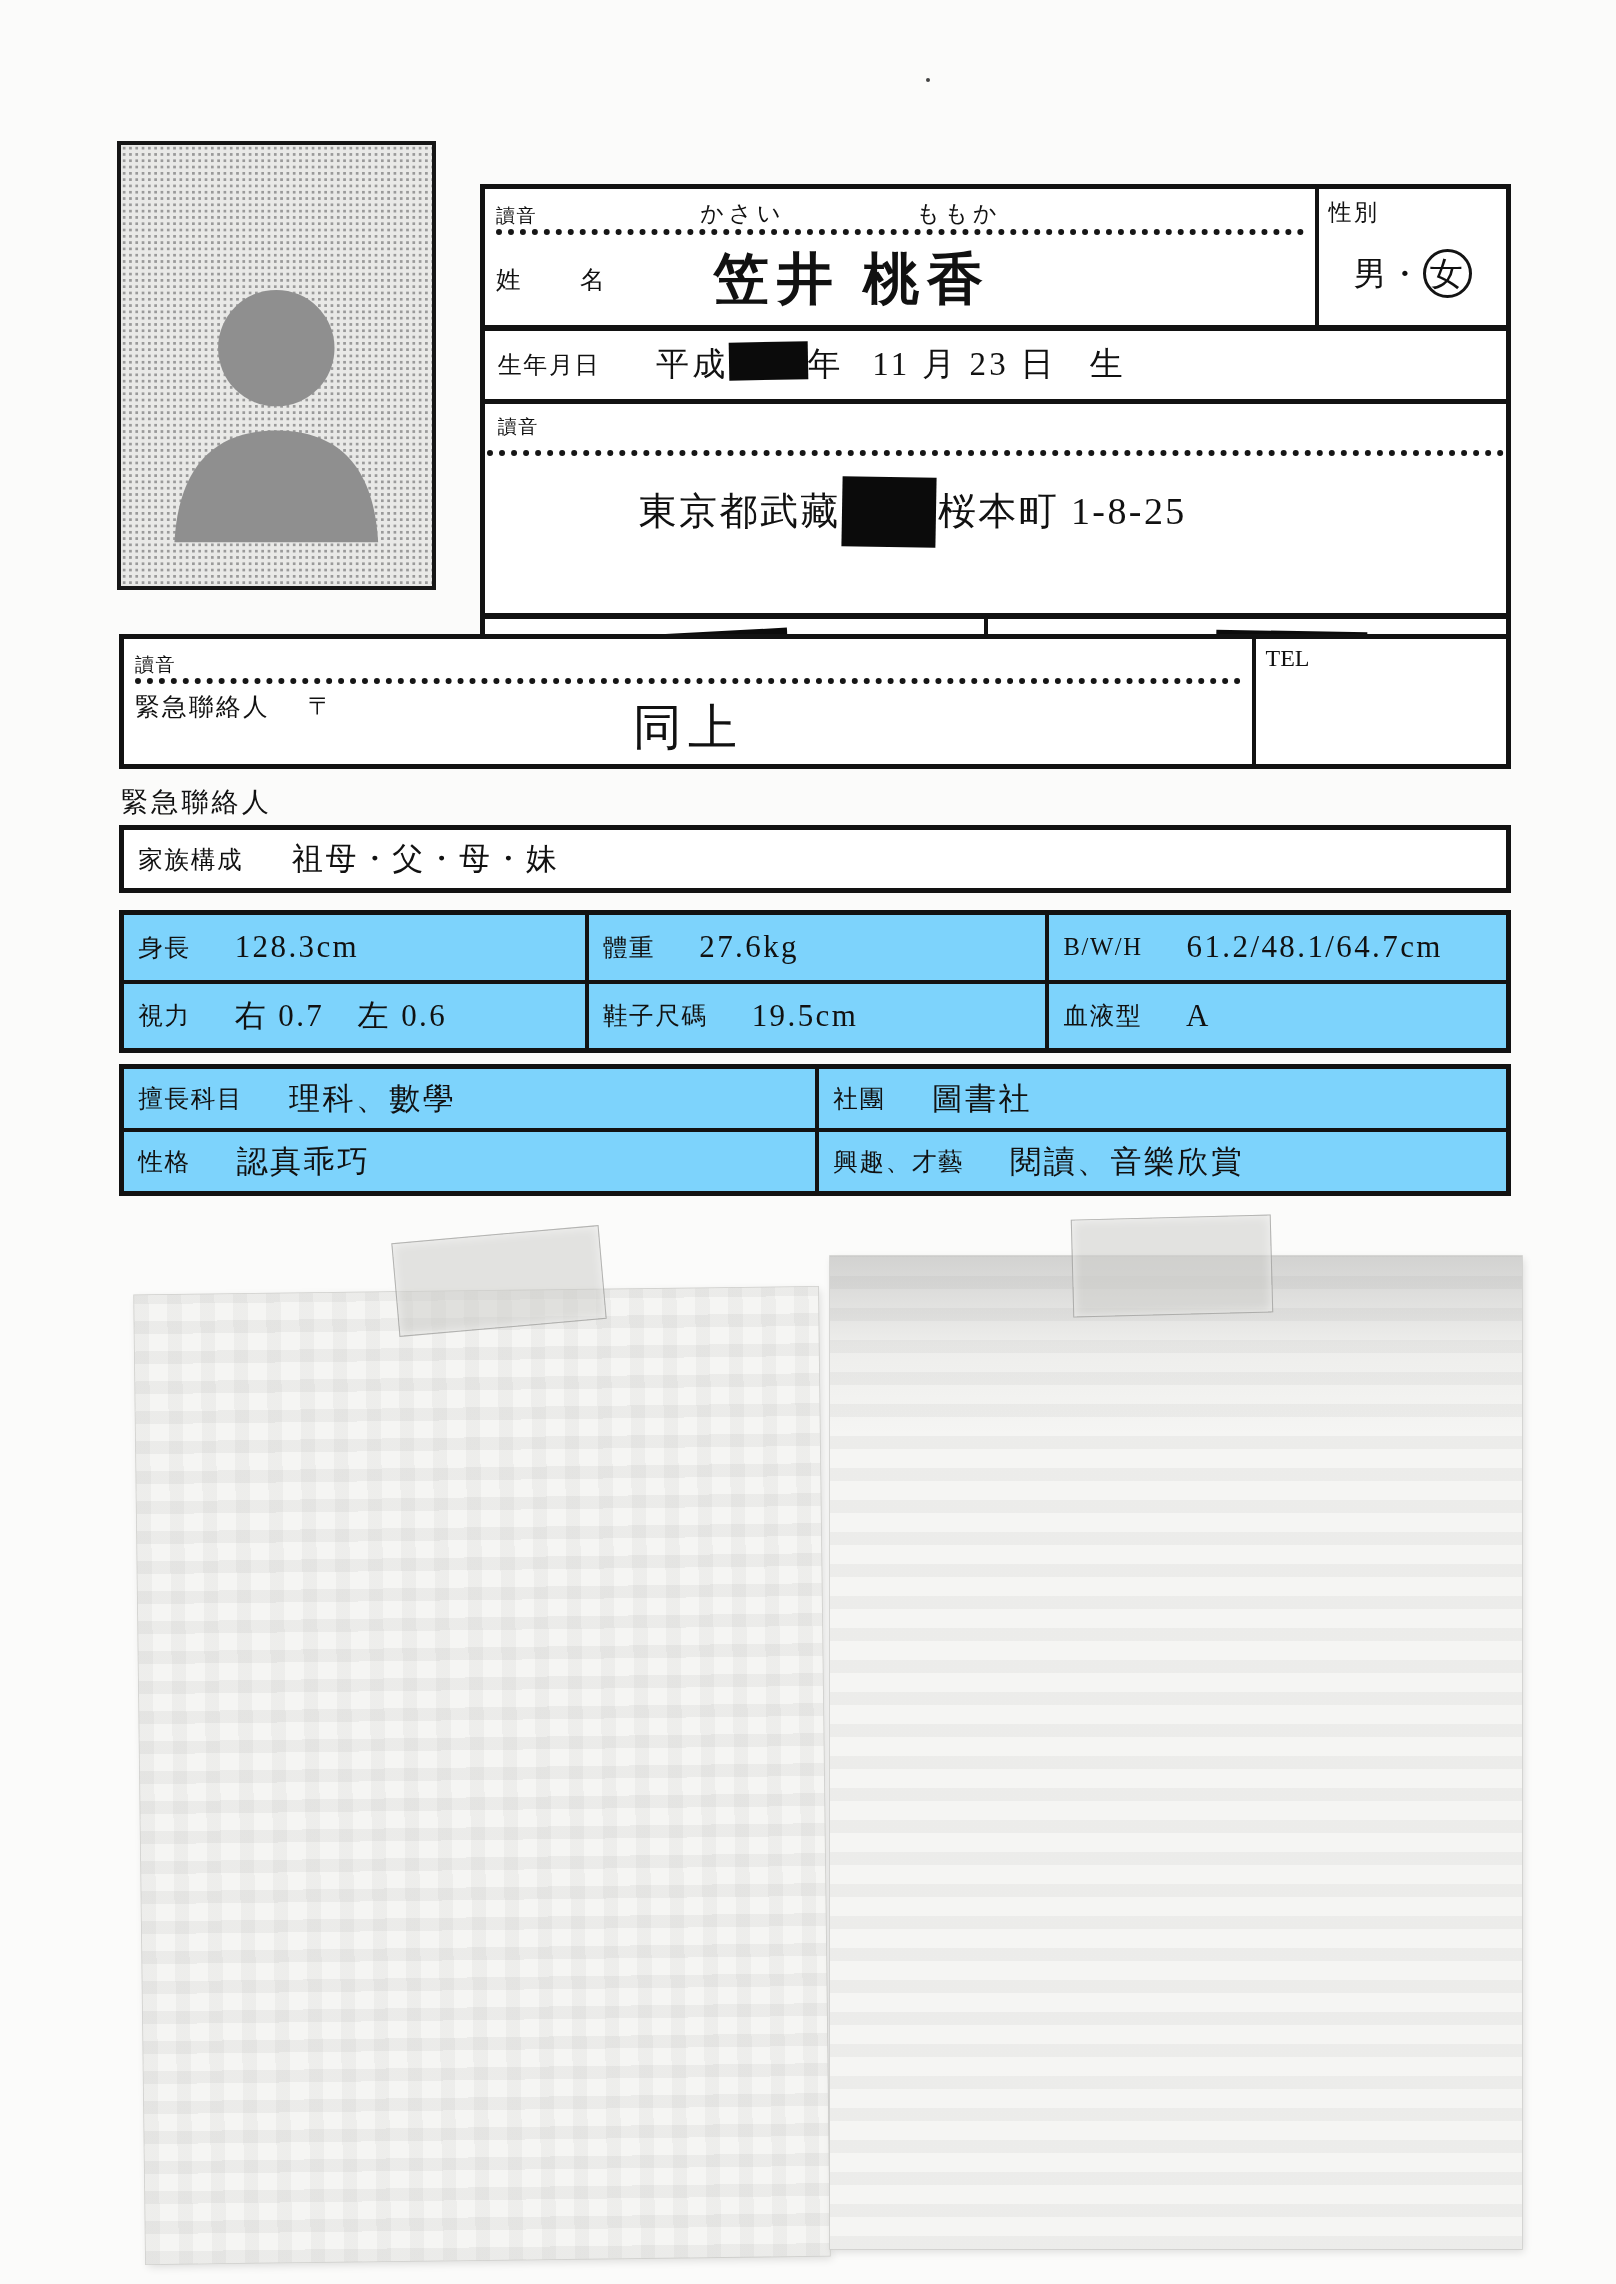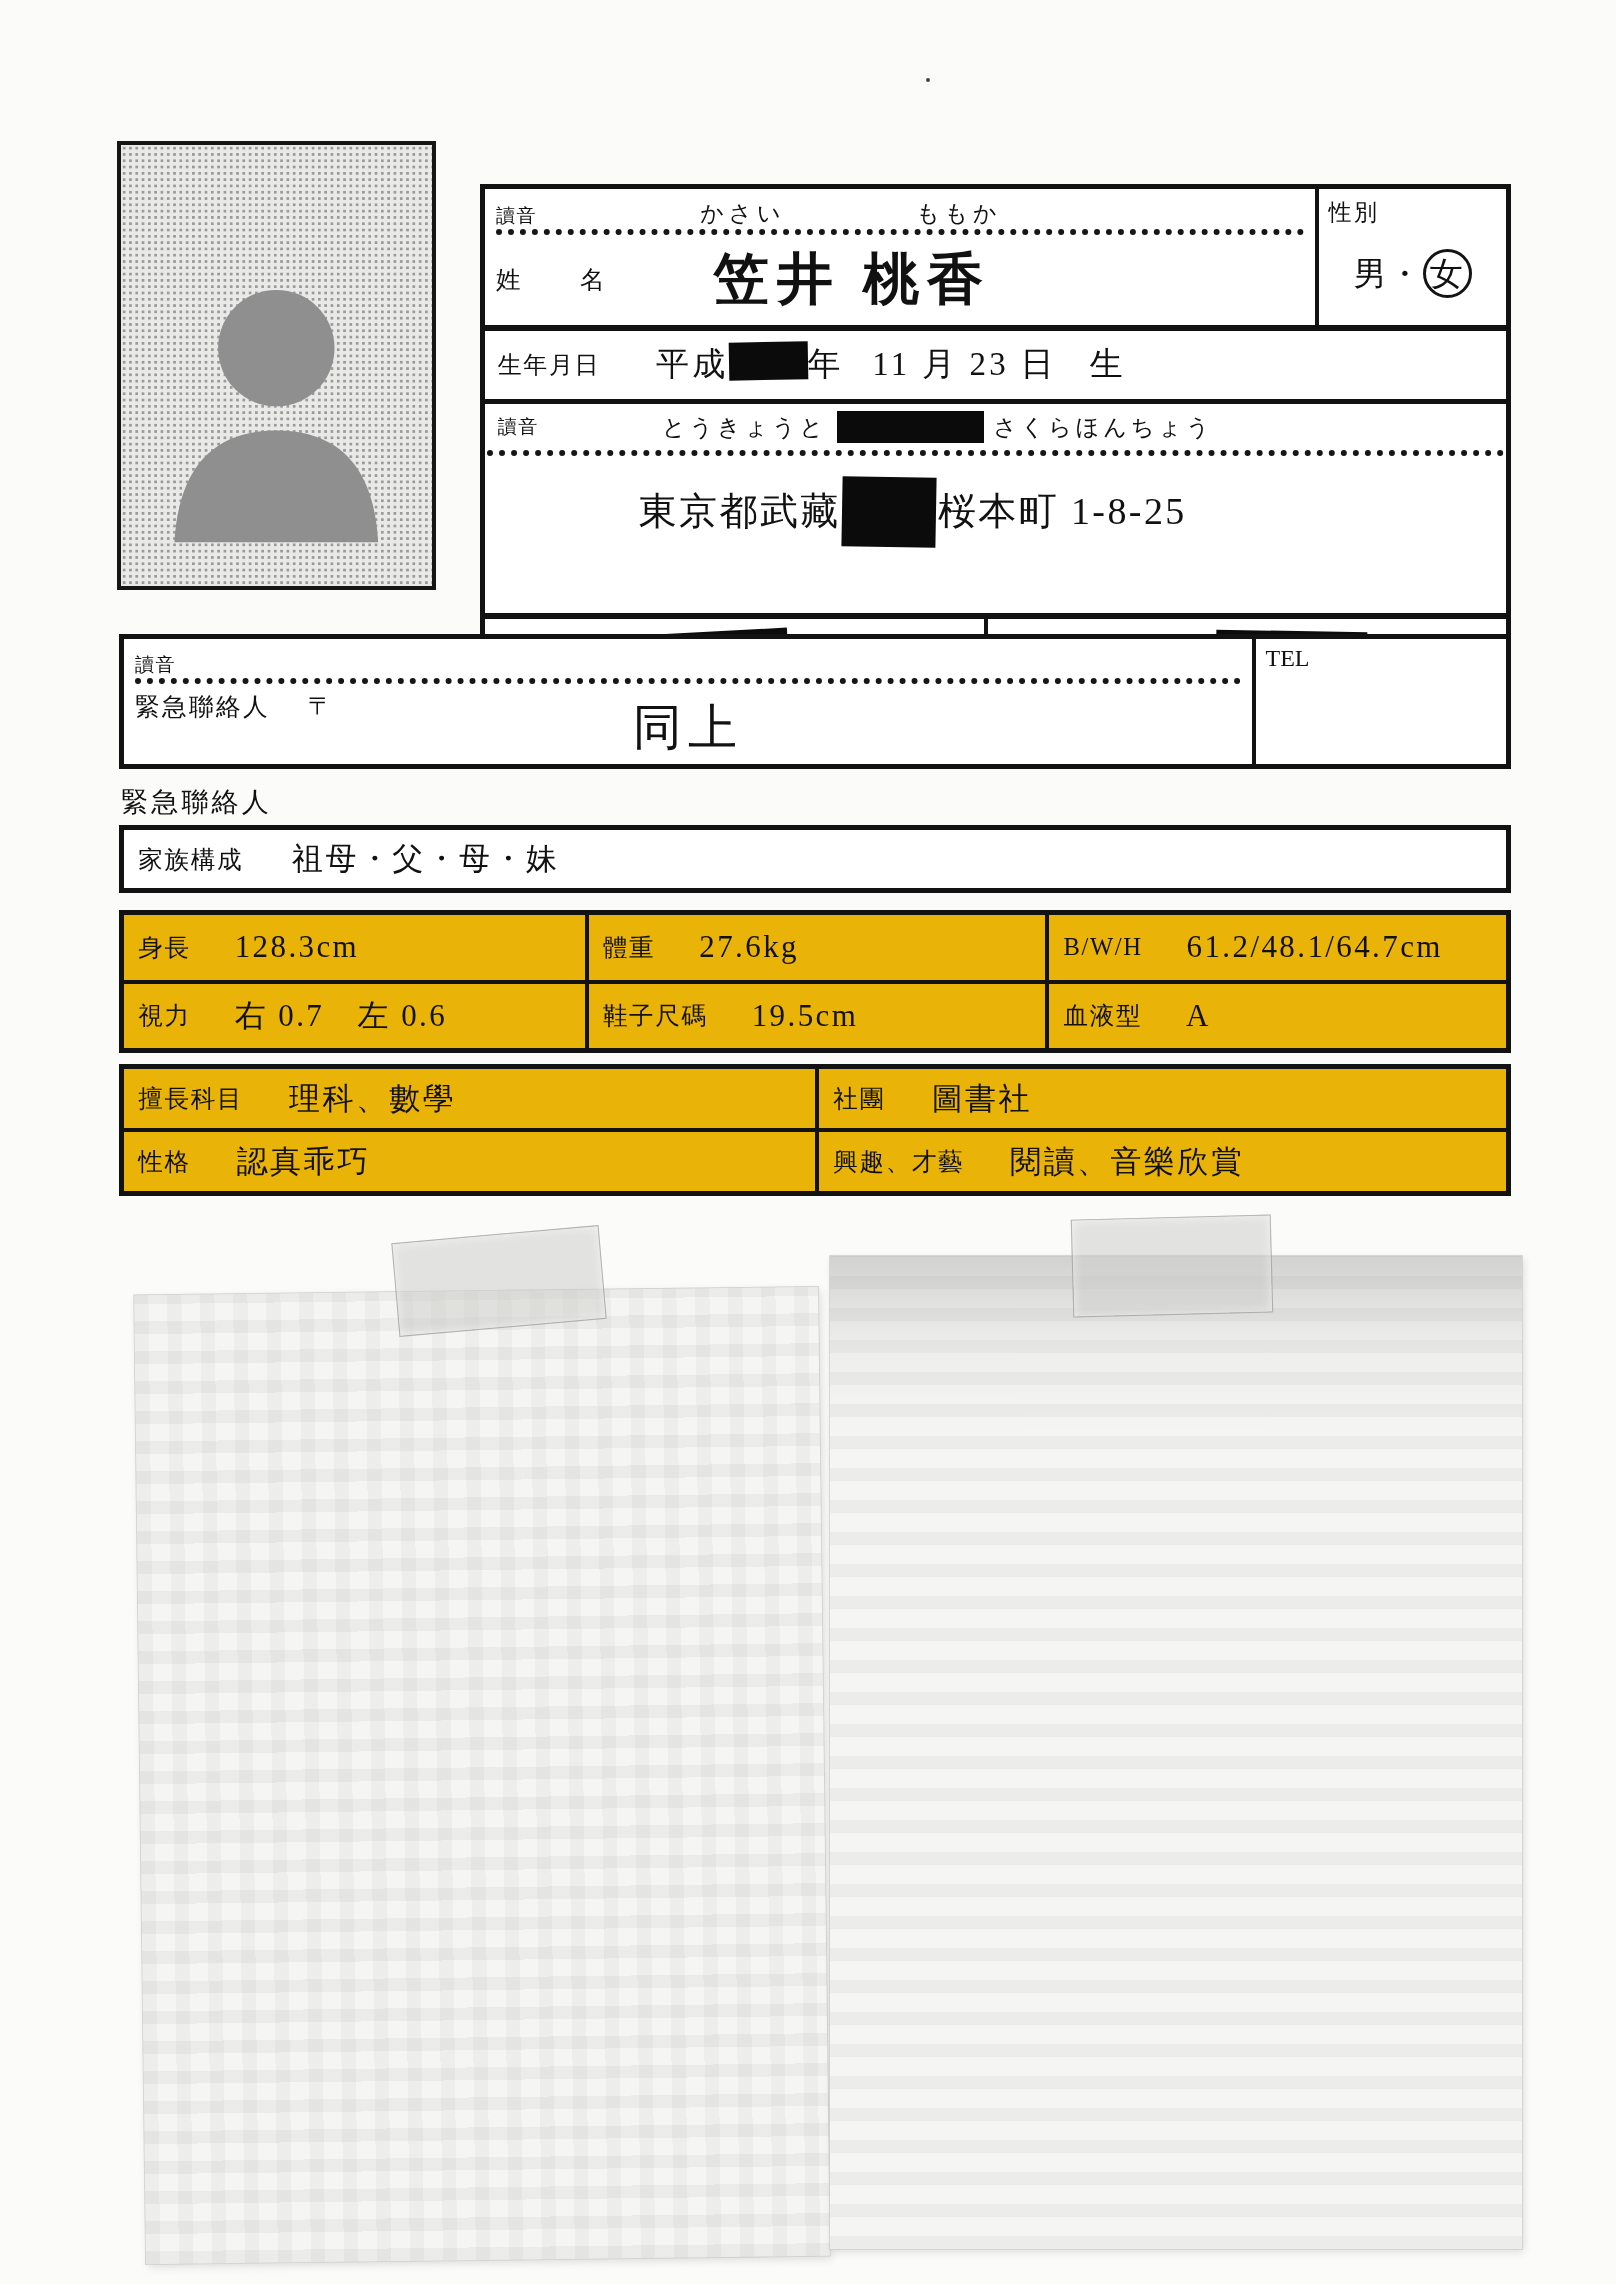--- a/index.html
+++ b/index.html
@@ -83,21 +83,21 @@
   
   .section-title { position:absolute; left:121px; top:784px; font-size:27px; letter-spacing:3.2px; }
   .family-box {
     position:absolute; left:119px; top:825px; width:1392px; height:68px;
     border:5.6px solid #121212; background:#fff; display:flex; align-items:center; padding:0 14.3px;
   }
   .cell-lbl { font-size:24.6px; letter-spacing:1.6px; }
   .cell-val { font-size:31px; letter-spacing:2.4px; }
   .family-box .cell-val { margin-left:49px; }
 
-  .grid-table { position:absolute; left:119px; background:#eab308; border:5.6px solid #121212; display:flex; flex-direction:column; }
+  .grid-table { position:absolute; left:119px; background:#7dd3fc; border:5.6px solid #121212; display:flex; flex-direction:column; }
   .stats { top:910px; width:1392px; height:143px; }
   .traits { top:1064px; width:1392px; height:132px; }
   .g-row { display:flex; flex:1; }
   .g-row + .g-row { border-top:4.8px solid #121212; }
   .g-cell { display:flex; align-items:center; padding:0 14.3px; }
   .g-cell + .g-cell { border-left:4.8px solid #121212; }
   .stats .g-cell { width:33.33%; }
   .stats .g-cell:last-child { width:33.34%; }
   .traits .g-cell { width:50%; }
   .stats .cell-val { margin-left:44px; }
@@ -173,25 +173,20 @@
           <span>年</span>
         <span style="margin-left:28.6px;">11 月 23 日</span>
         <span style="margin-left:33px;">生</span>
       </span>
     </div>
 
     <div class="form-sep"></div>
 
     <div class="addr-reading">
       <span class="lbl-sm">讀音</span>
-      <span class="addr-furi">
-        <span>とうきょうと</span>
-        <span class="redact" style="width:147px;height:32px;margin:0 9.5px;"></span>
-        <span>さくらほんちょう</span>
-      </span>
     </div>
     <div class="dotted-sep" style="margin:0 1.6px;"></div>
 
     <div class="addr-main">
       <div class="addr-line2">
         <span>東京都武藏</span>
         <span class="redact" style="width:94px;height:70px;margin:0 1.6px;transform:rotate(1deg);"></span>
         <span>桜本町 1-8-25</span>
       </div>
     </div>

